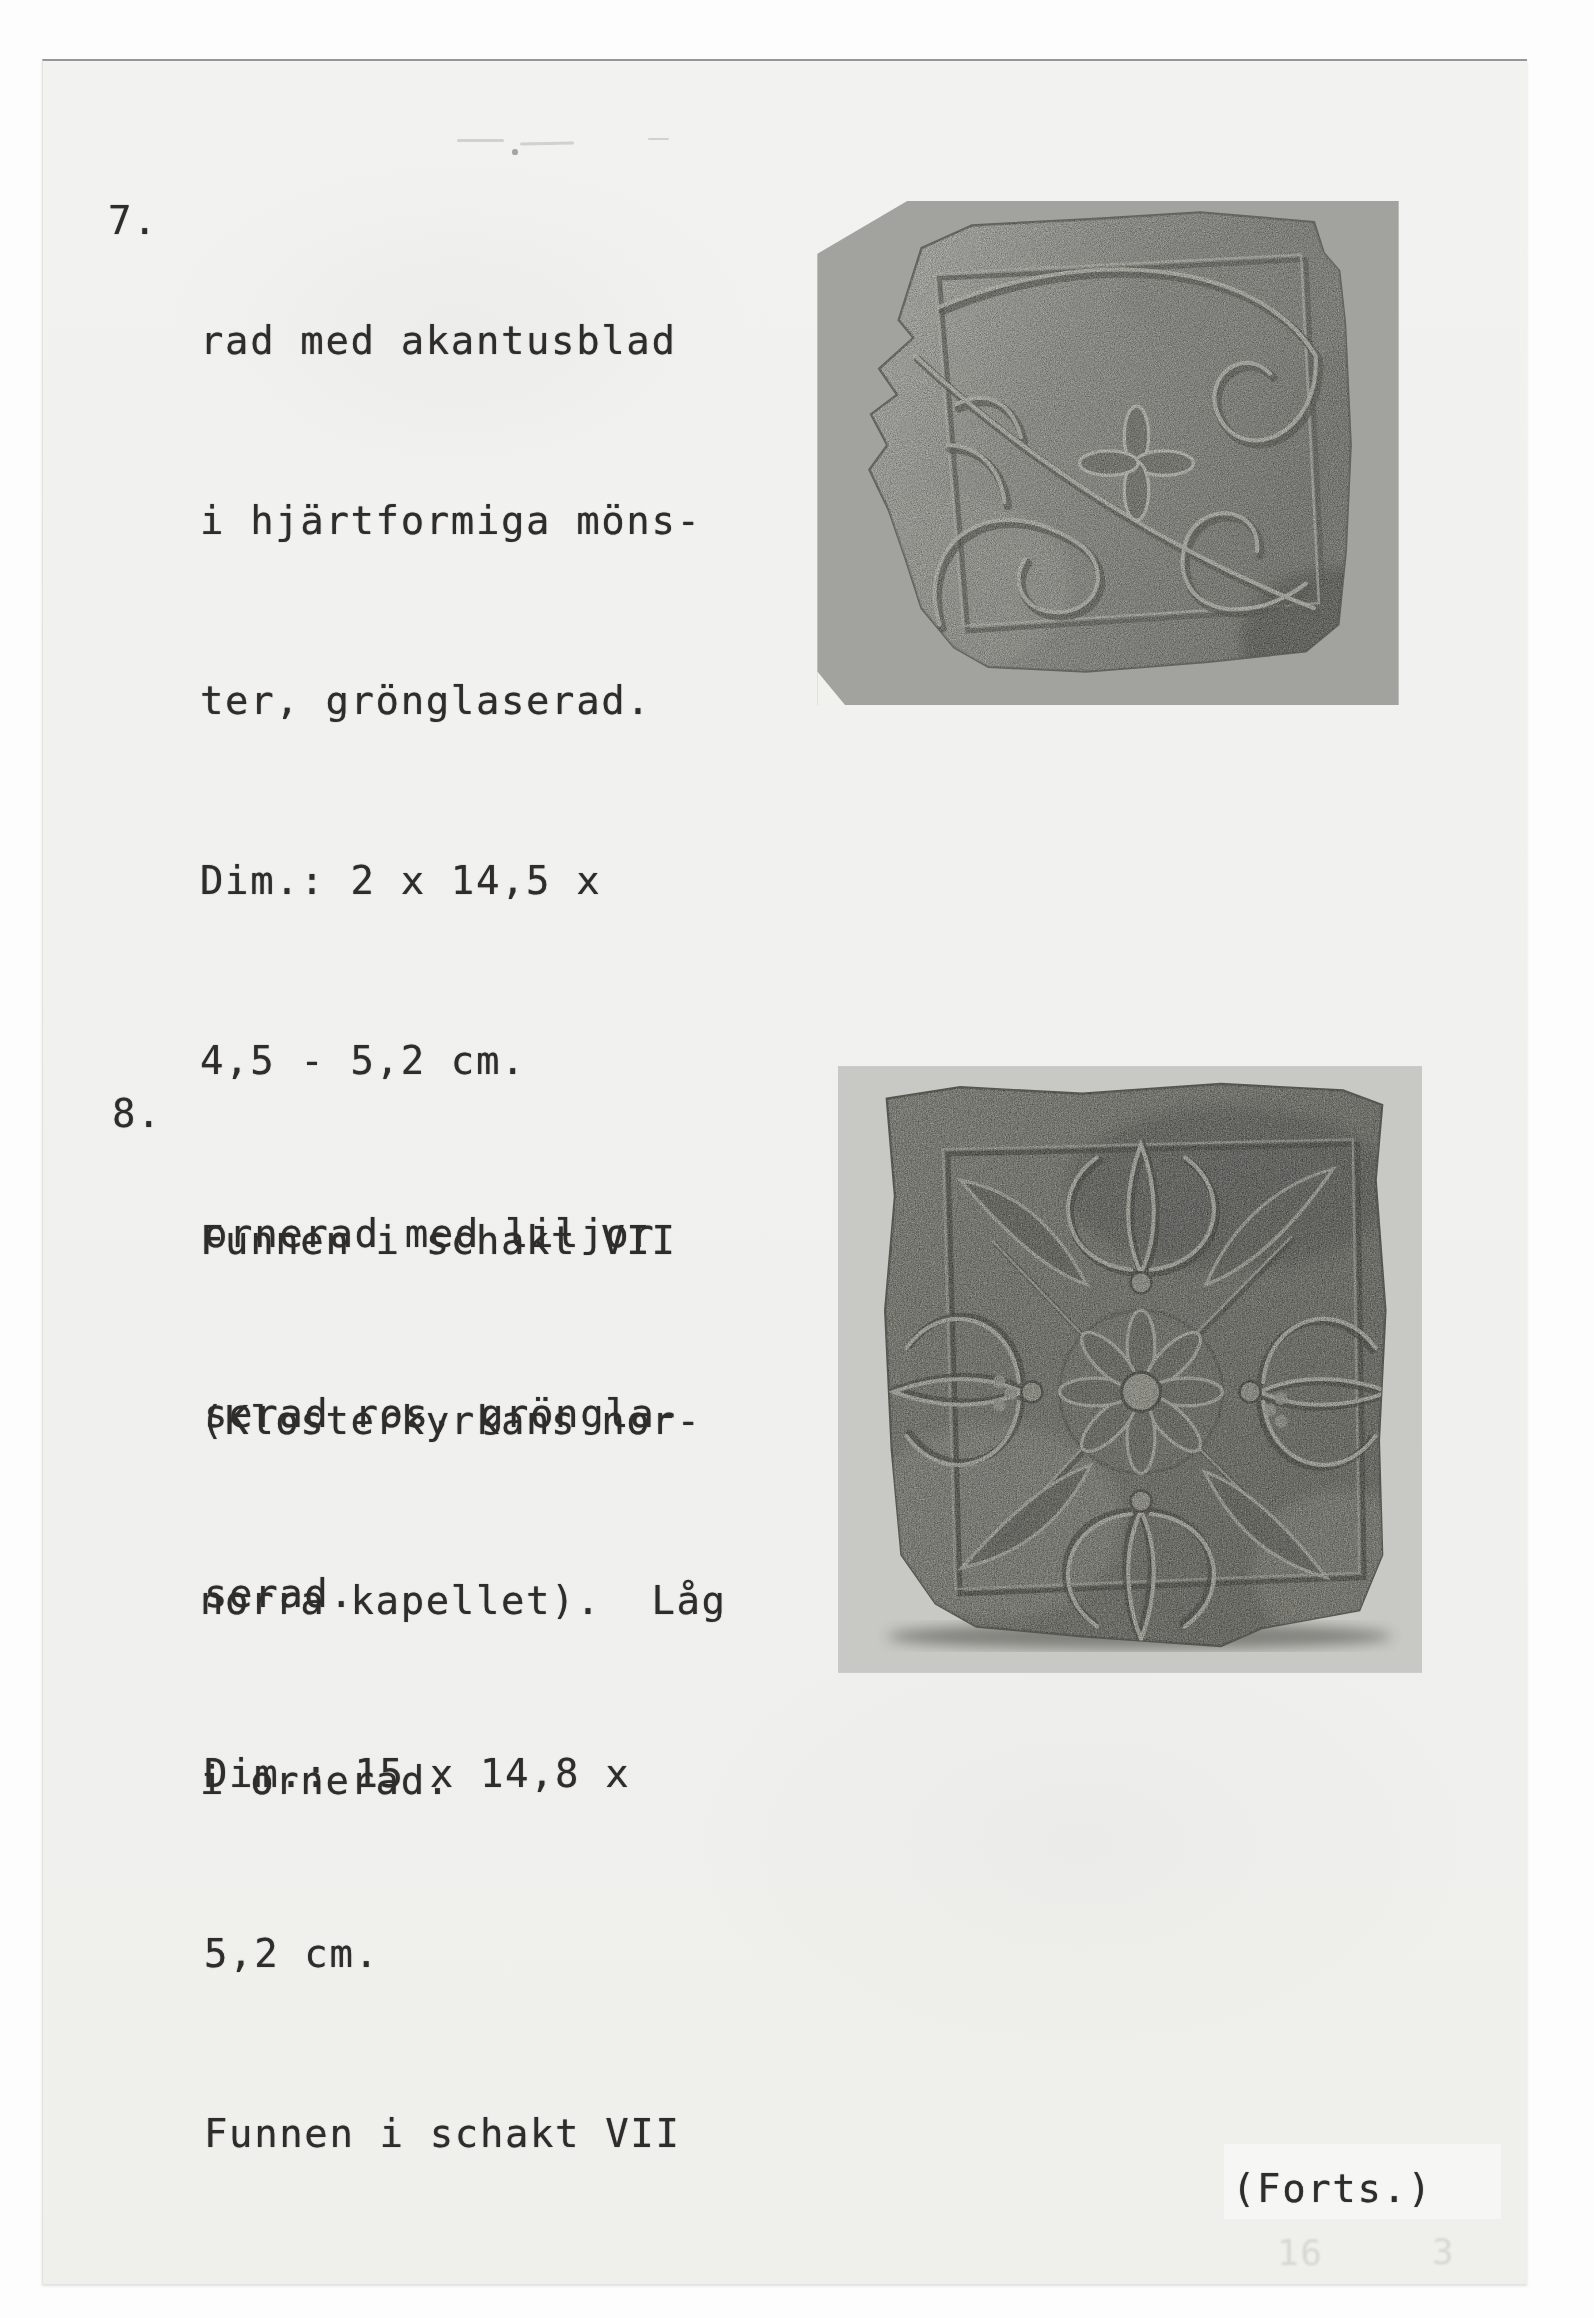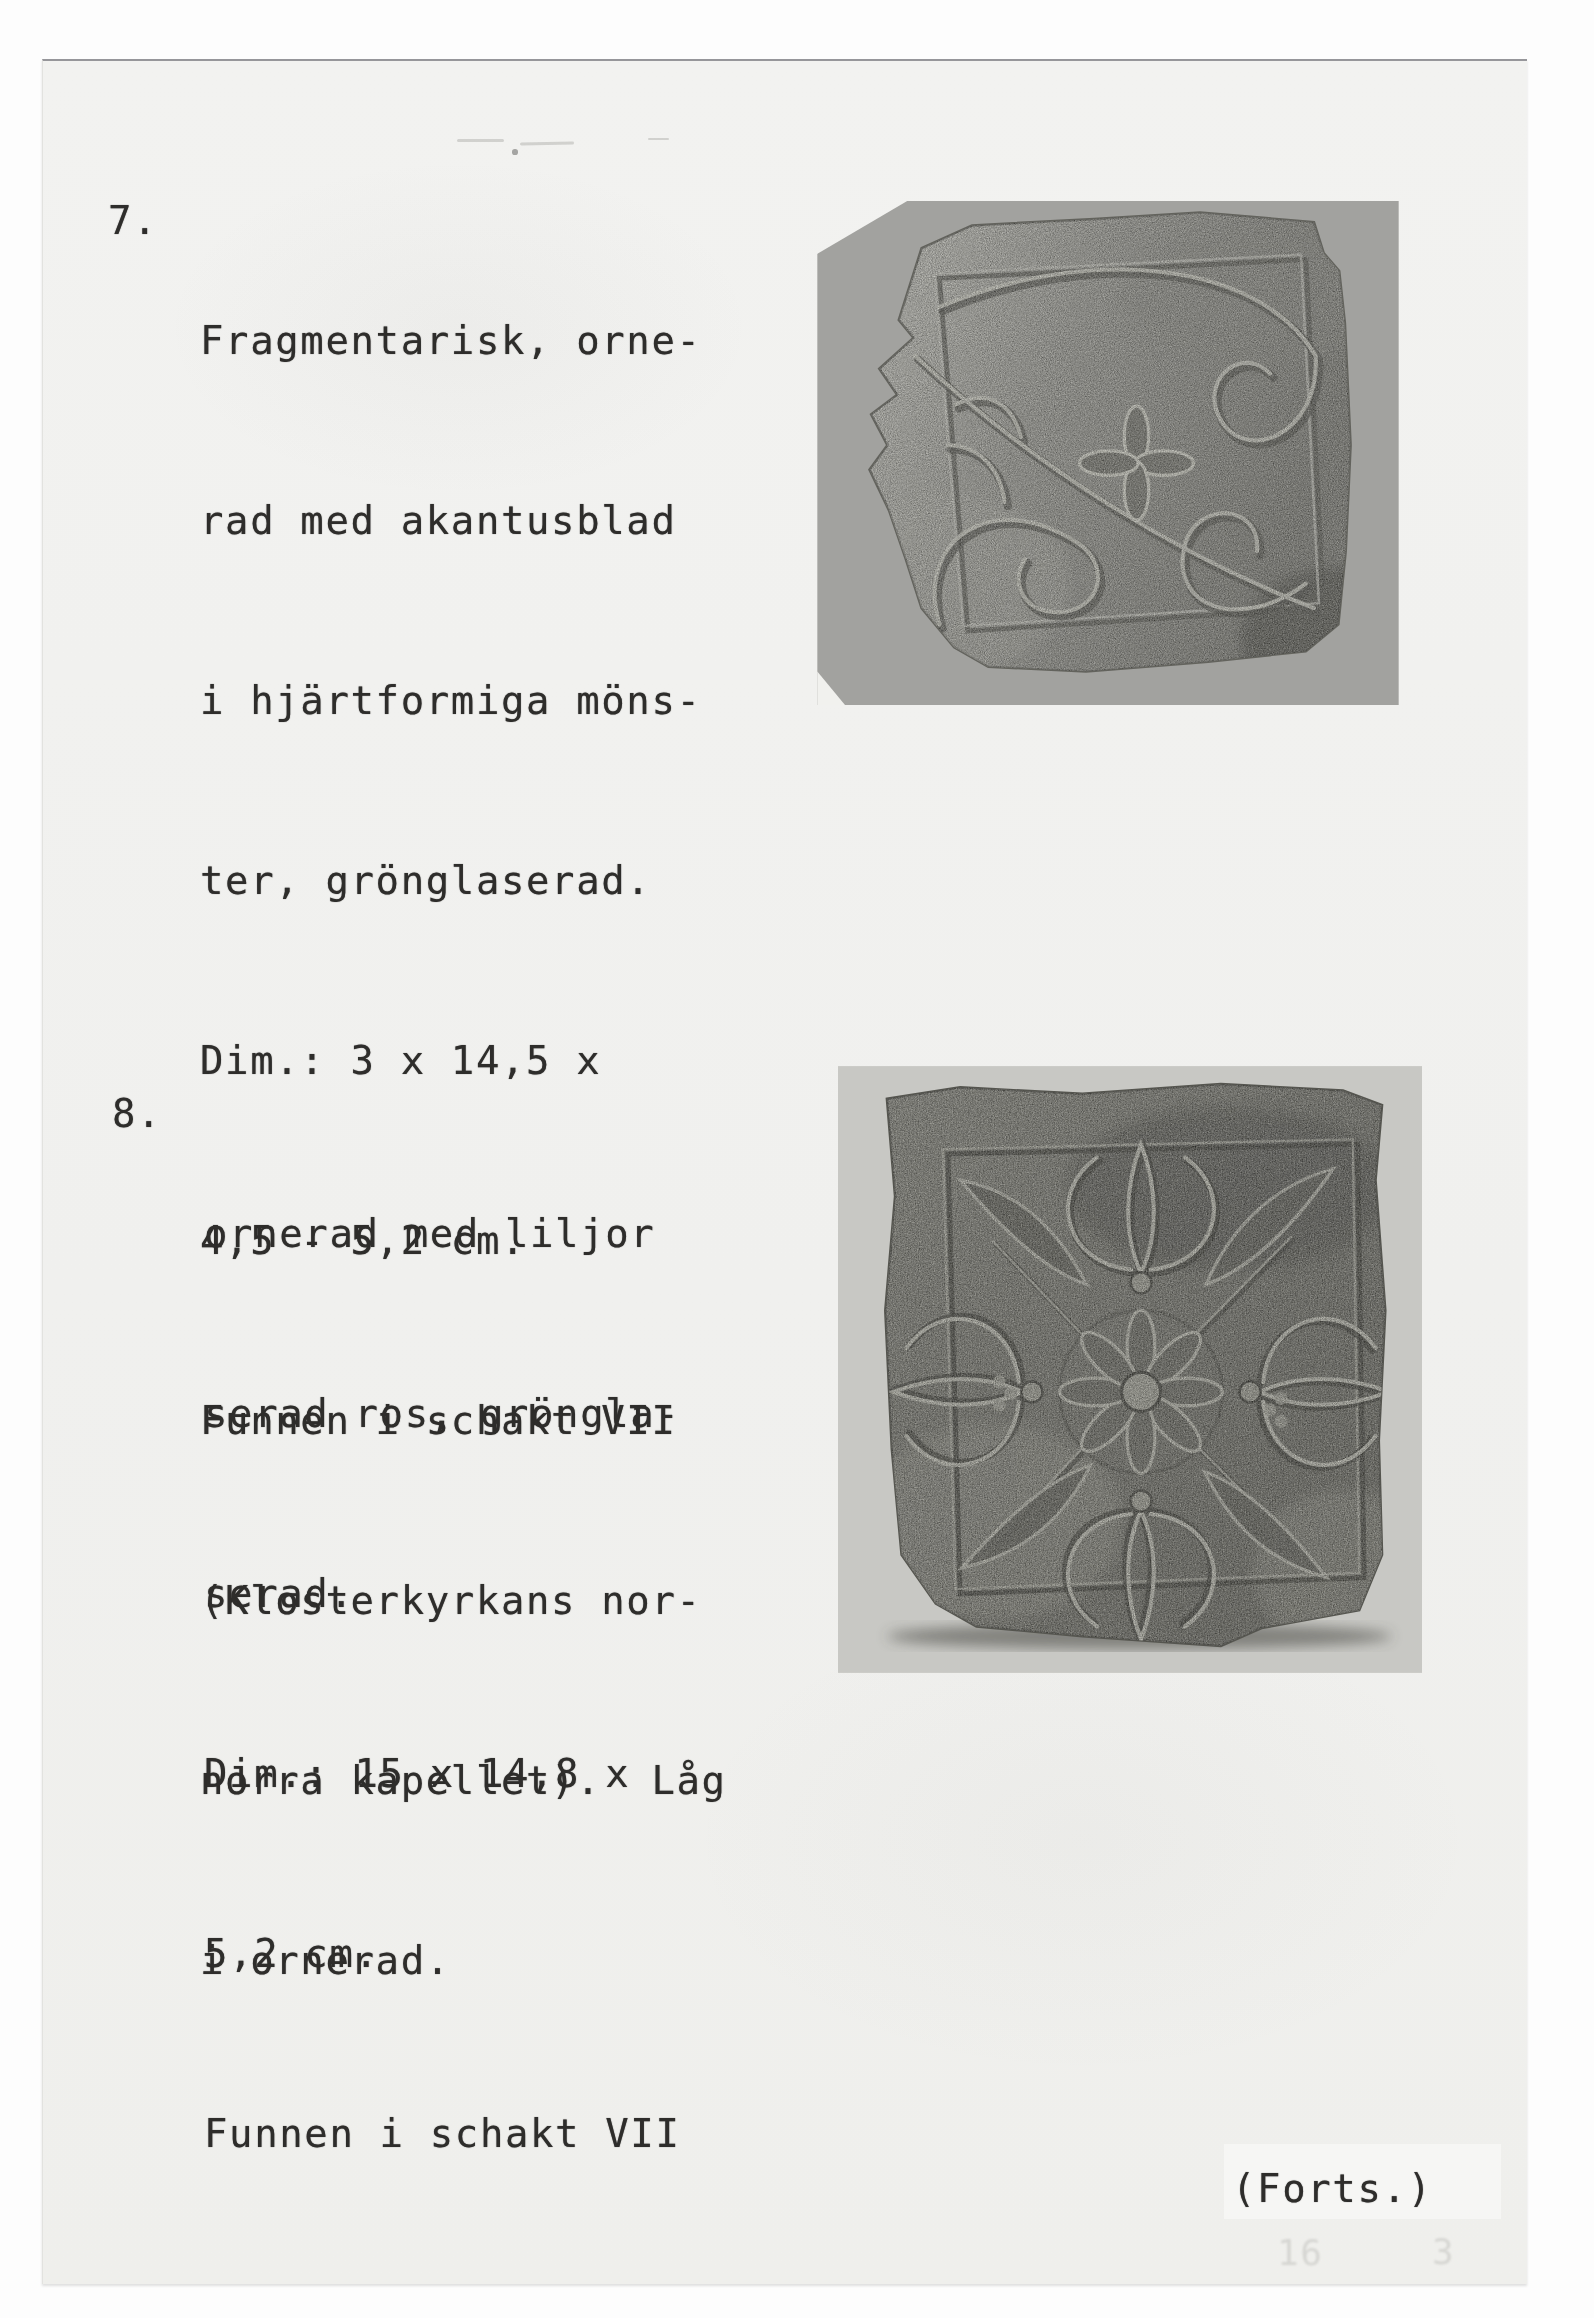--- a/index.html
+++ b/index.html
@@ -42,25 +42,24 @@
 
     <div class="smudge" style="left:414px;top:78px;width:47px;height:3.3px;"></div>
     <div class="smudge" style="left:477px;top:81px;width:54px;height:3.3px;transform:rotate(-1deg);"></div>
     <div class="smudge" style="left:605px;top:77px;width:21px;height:2.4px;"></div>
     <div class="fleck" style="left:469px;top:88px;width:5.7px;height:5.7px;"></div>
   </div>
 
   <div>
     <div class="entry-number" style="left:108px;top:191px;">7.</div>
     <div class="tw" style="left:200px;top:191px;">
-      <div>Fragmentarisk, orne-</div>
       <div>rad med akantusblad</div>
       <div>i hjärtformiga möns-</div>
       <div>ter, grönglaserad.</div>
-      <div>Dim.: 3 x 14,5 x</div>
+      <div>Dim.: 2 x 14,5 x</div>
       <div>4,5 - 5,2 cm.</div>
       <div>Funnen i schakt VII</div>
       <div>(Klosterkyrkans nor-</div>
       <div>norra kapellet).  Låg</div>
       <div>i ornerad.</div>
     </div>
 
     <div class="photo photo1">
       <svg viewBox="0 0 714 619">
         <defs>

